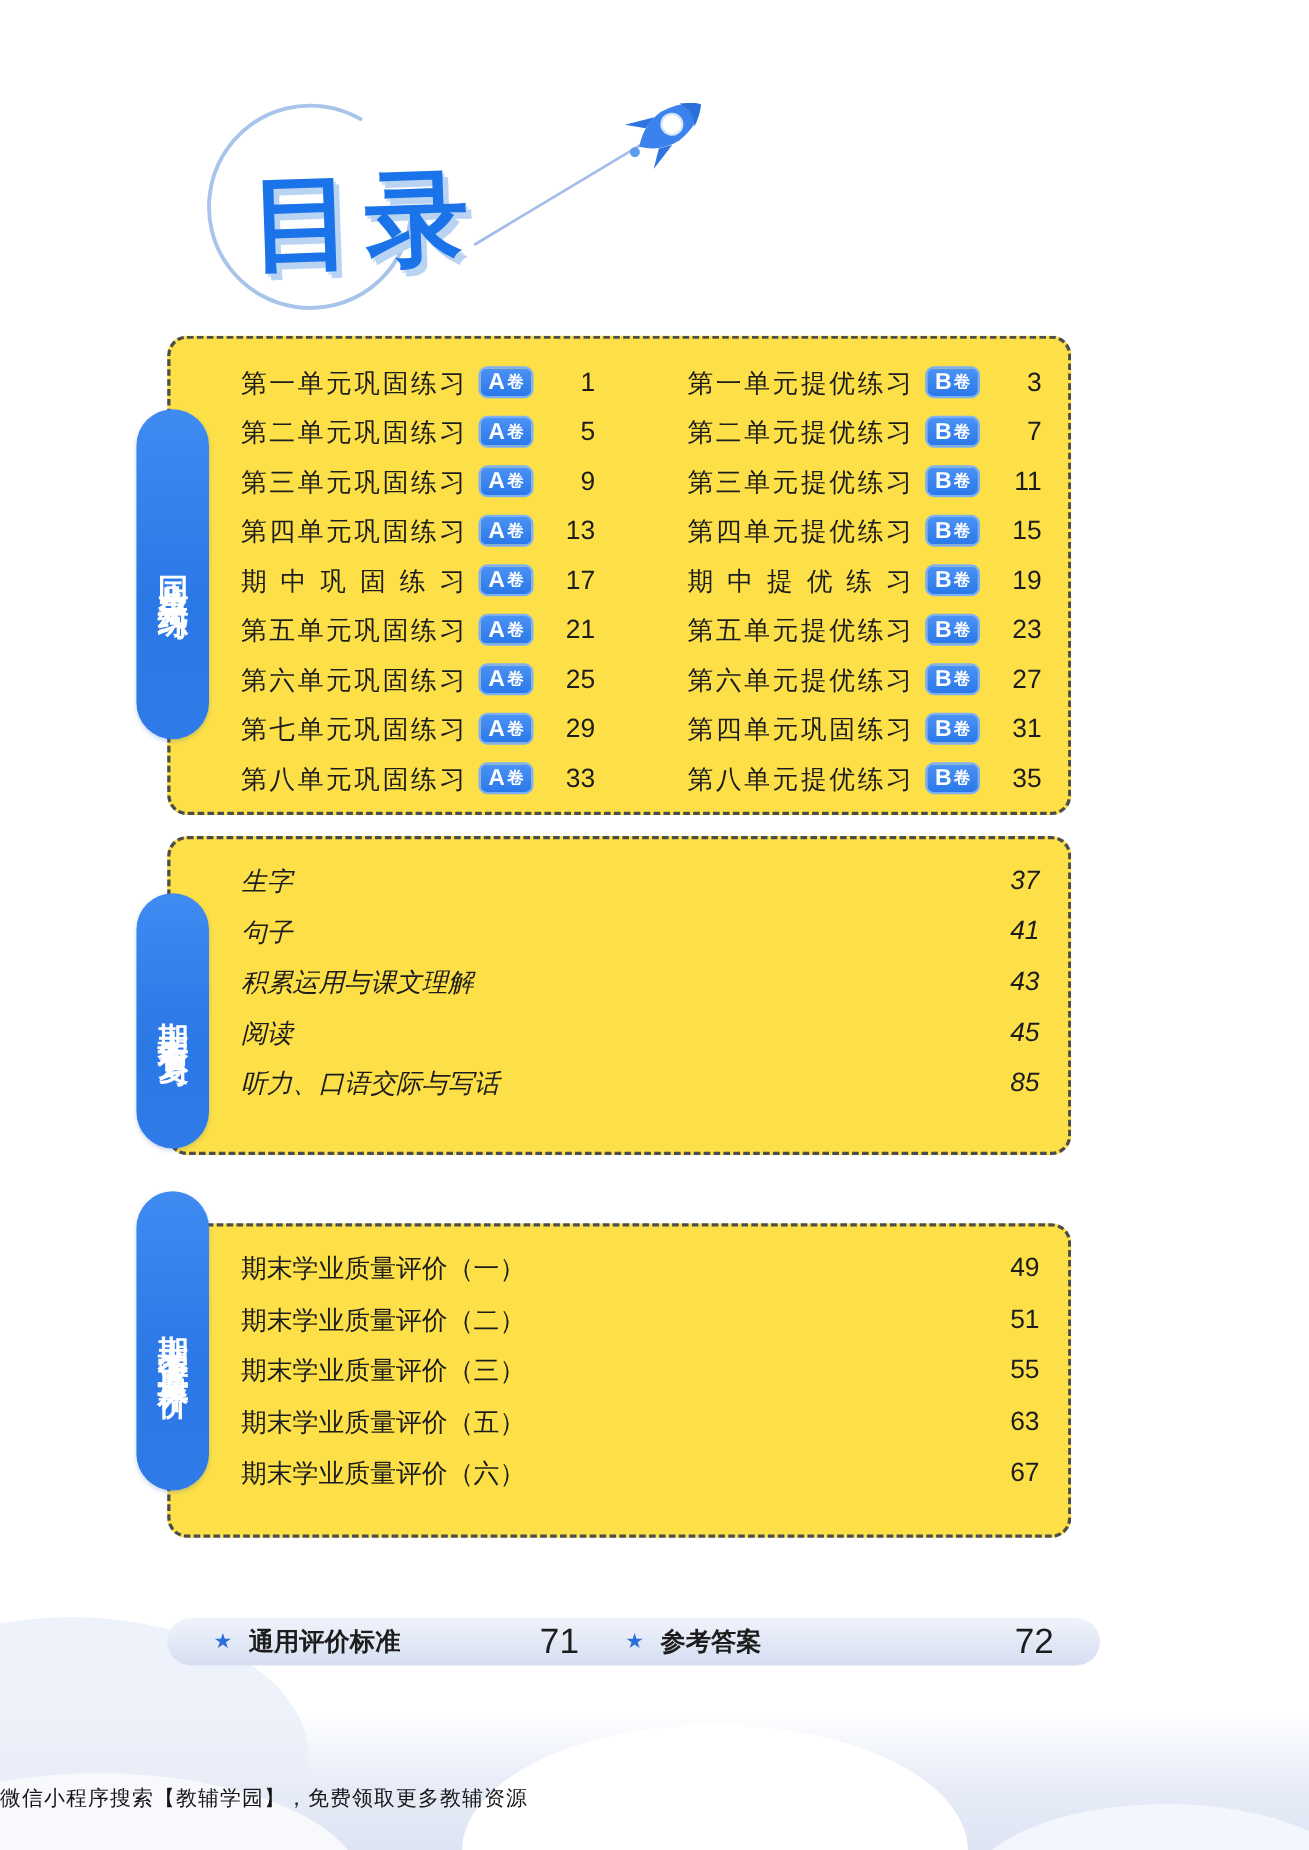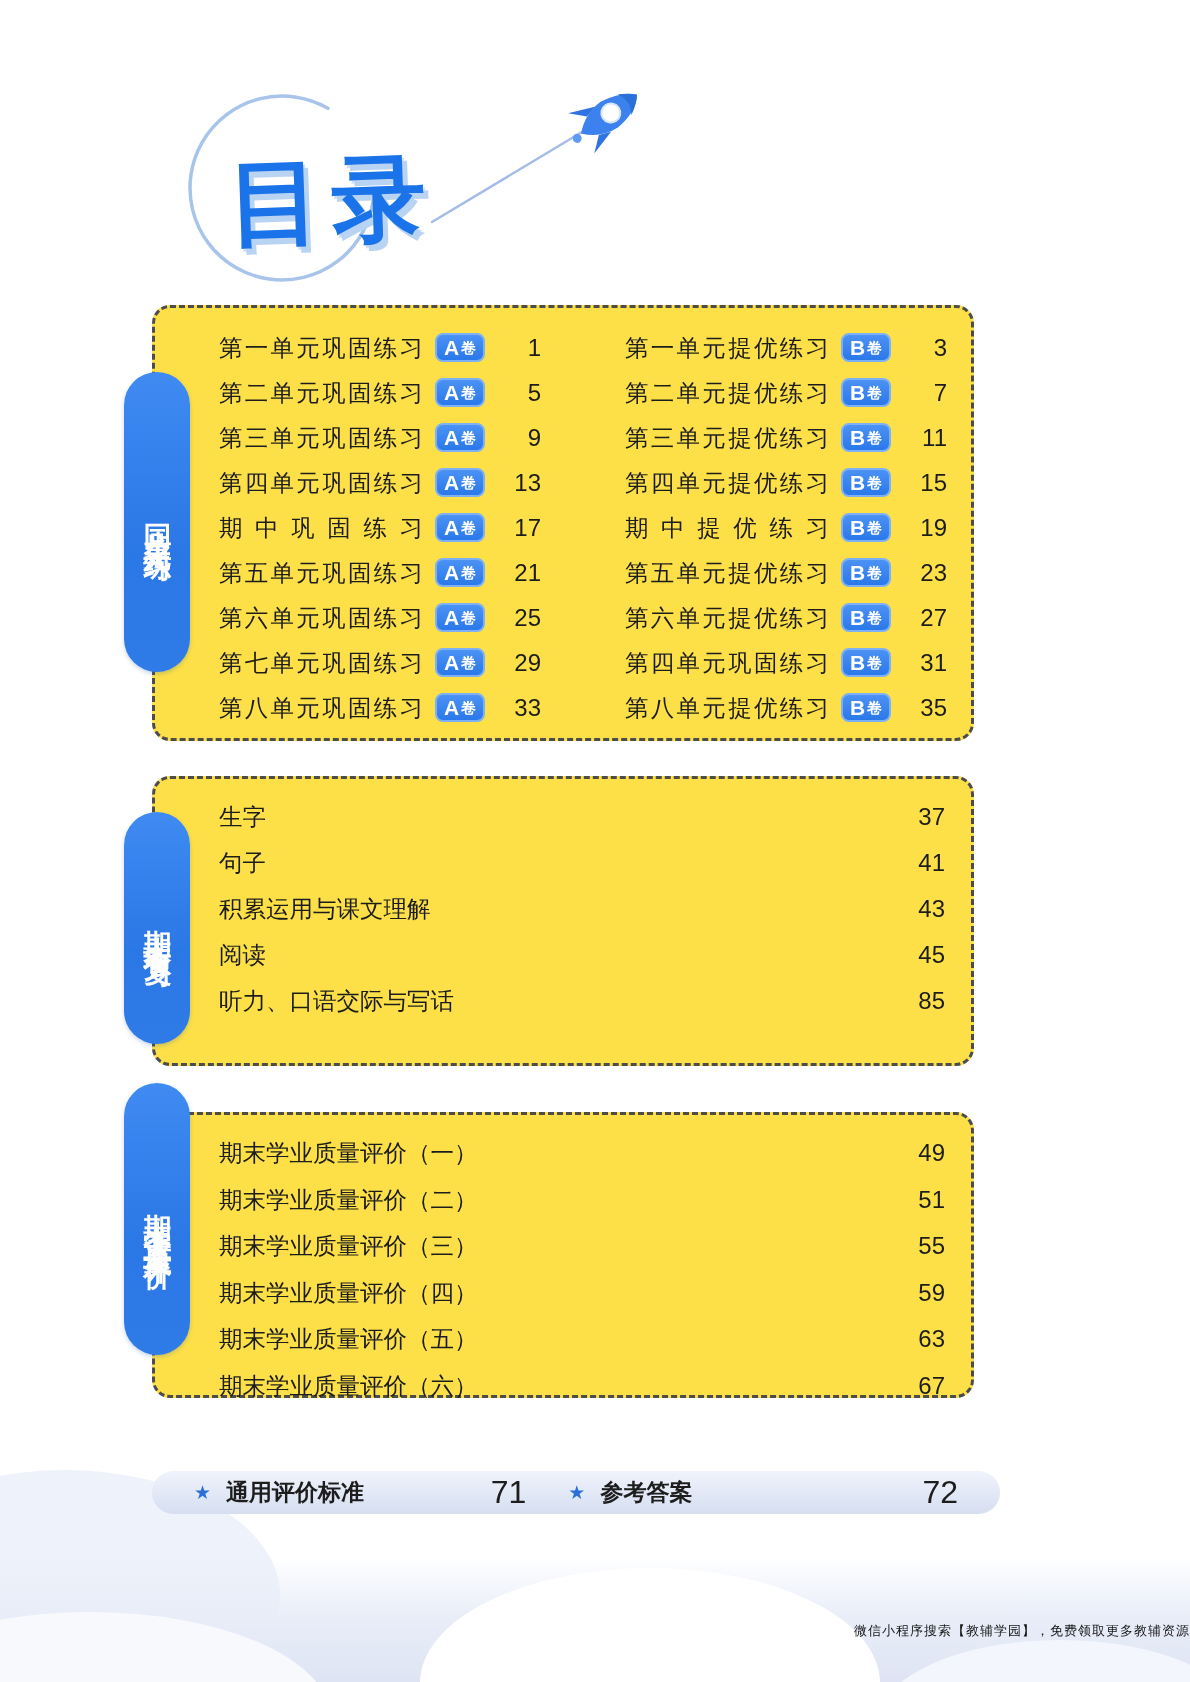--- a/index.html
+++ b/index.html
@@ -18,21 +18,21 @@
     text-shadow:5px 6px 0 #b9d3f3, 2px 3px 0 #cfe0f7;
     transform:rotate(-2deg);
   }
 
   
   .box {
     position:absolute; left:152px; width:822px;
     border:3px dashed #4c4c4c; border-radius:18px; background:#fde047;
   }
   .box1 { top:305px; height:436px; }
-  .box2 { top:776px; height:290px; }
+  .box2 { top:760px; height:290px;font-style:italic; }
   .box3 { top:1112px; height:286px; }
 
   
   .side-tab {
     position:absolute; left:124px; width:66px;
     background:linear-gradient(180deg,#3f8bf2 0%,#2a77e6 60%,#2f7ce8 100%);
     border-radius:34px; color:#fff; z-index:3;
     display:flex; align-items:center; justify-content:center;
     writing-mode:vertical-rl; text-orientation:upright;
     font-size:28px; font-weight:700; letter-spacing:7px;
@@ -97,21 +97,21 @@
   .cloud { position:absolute; background:#ffffff; border-radius:50%; z-index:2; }
   .cloud.c1 { left:420px; top:1568px; width:460px; height:230px; }
   .cloud.c2 { left:-150px; top:1612px; width:480px; height:210px; background:#f7f9fd; }
   .cloud.c3 { left:880px; top:1640px; width:360px; height:160px; background:#f3f6fc; }
   .cloud-left {
     position:absolute; left:-150px; top:1470px; width:430px; height:250px;
     background:#eef2fa; border-radius:50%; z-index:0;
   }
   .footer-text {
     position:absolute; left:0; top:1622px; width:1190px; z-index:5;
-    text-align:right; font-size:13px; color:#161616; letter-spacing:1px;
+    text-align:left; font-size:19px; color:#161616; letter-spacing:1px;
   }
 </style>
 </head>
 <body>
 
 <div class="page">
 
   <svg class="header-art" viewBox="0 0 560 240">
     <circle cx="112" cy="128" r="92" fill="none" stroke="#a8c4ea" stroke-width="3.5" stroke-dasharray="468 110" stroke-linecap="round" transform="rotate(8 112 128)"></circle>
     <line x1="262" y1="162" x2="422" y2="66" stroke="#a3bce8" stroke-width="2.5" stroke-linecap="round"></line>
@@ -315,24 +315,20 @@
         </div>
         <div class="row">
           <span class="row-title">期末学业质量评价（二）</span>
           <span class="row-page">51</span>
         </div>
         <div class="row">
           <span class="row-title">期末学业质量评价（三）</span>
           <span class="row-page">55</span>
         </div>
         <div class="row">
-          <span class="row-title">期末学业质量评价（四）</span>
-          <span class="row-page">59</span>
-        </div>
-        <div class="row">
           <span class="row-title">期末学业质量评价（五）</span>
           <span class="row-page">63</span>
         </div>
         <div class="row">
           <span class="row-title">期末学业质量评价（六）</span>
           <span class="row-page">67</span>
         </div>
       </div>
   </section>
 

